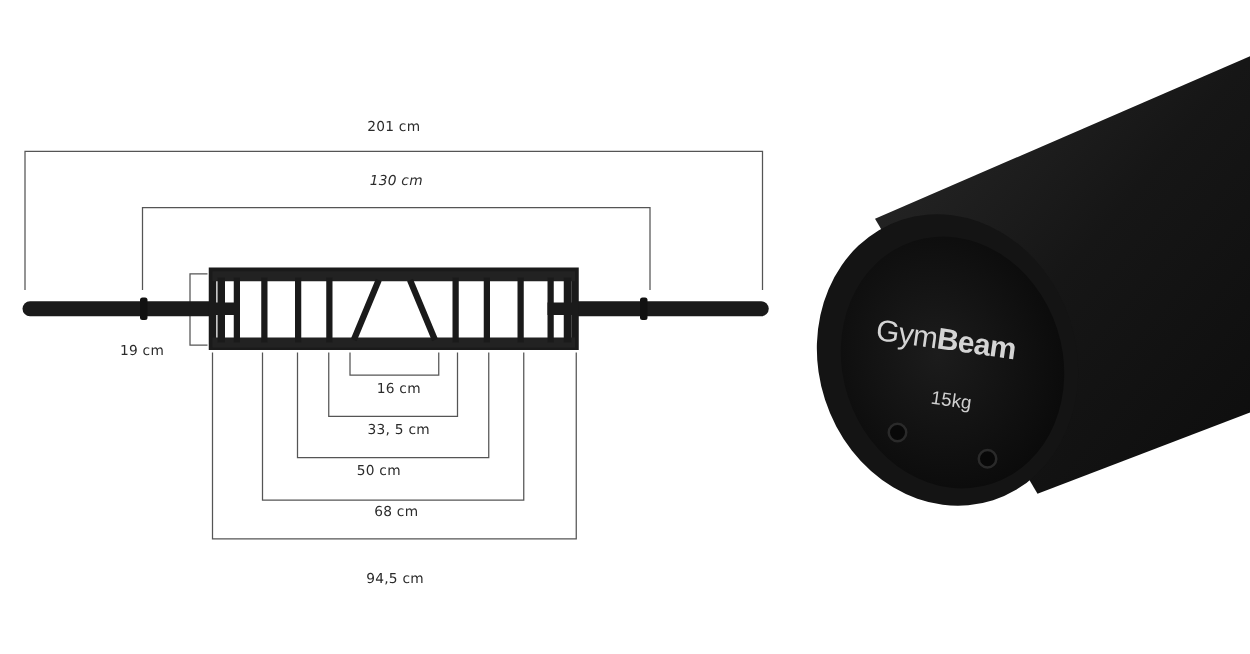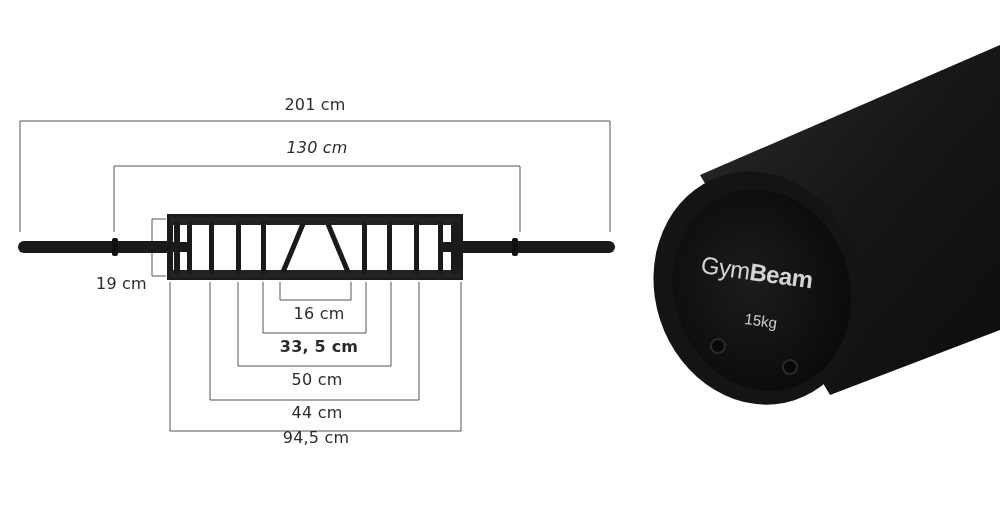--- a/index.html
+++ b/index.html
@@ -1,17 +1,17 @@
 <!DOCTYPE html>
 <html><head>
 <meta charset="utf-8">
 <style>
   html,body{margin:0;padding:0;background:#ffffff;}
   body{width:1000px;height:523px;position:relative;overflow:hidden;font-family:"DejaVu Sans","Liberation Sans",sans-serif;}
-  .lbl{position:absolute;font-size:16px;color:#2b2b2b;letter-spacing:0.2px;white-space:nowrap;}
+  .lbl{position:absolute;font-size:11px;color:#2b2b2b;letter-spacing:0.2px;white-space:nowrap;}
   .c{transform:translateX(-50%);}
   svg{position:absolute;left:0;top:0;}
   .brand{position:absolute;left:703px;top:251px;transform:rotate(8deg);transform-origin:left top;color:#d4d4d4;font-family:"Liberation Sans",sans-serif;font-size:24px;letter-spacing:-0.5px;white-space:nowrap;}
   .brand b{font-weight:bold;}
   .weight{position:absolute;left:746px;top:310px;transform:rotate(8deg);transform-origin:left top;color:#cfcfcf;font-family:"Liberation Sans",sans-serif;font-size:15px;white-space:nowrap;}
 </style>
 </head>
 <body>
 
 <svg width="1000" height="523" viewBox="0 0 1000 523">
@@ -72,19 +72,19 @@
     <ellipse cx="762" cy="290" rx="88" ry="102" transform="rotate(-18 762 290)" fill="url(#cap)"></ellipse>
     <circle cx="718" cy="346" r="7" fill="#080808" stroke="#2a2a2a" stroke-width="2"></circle>
     <circle cx="790" cy="367" r="7" fill="#080808" stroke="#2a2a2a" stroke-width="2"></circle>
   </g>
 </svg>
 
 <div class="lbl c" style="left:315px;top:95px;">201 cm</div>
 <div class="lbl c" style="left:317px;top:138px;font-style:italic;">130 cm</div>
 <div class="lbl" style="left:96px;top:258px;margin-top:16px;">19 cm</div>
 <div class="lbl c" style="left:319px;top:304px;">16 cm</div>
-<div class="lbl c" style="left:319px;top:337px;font-weight:bold;">33, 5 cm</div>
-<div class="lbl c" style="left:317px;top:370px;">50 cm</div>
-<div class="lbl c" style="left:317px;top:403px;">44 cm</div>
-<div class="lbl c" style="left:316px;top:428px;">94,5 cm</div>
+<div class="lbl c" style="left:319px;top:337px;">33, 5 cm</div>
+<div class="lbl c" style="left:303px;top:370px;">50 cm</div>
+<div class="lbl c" style="left:317px;top:403px;">68 cm</div>
+<div class="lbl c" style="left:316px;top:456px;">94,5 cm</div>
 
 <div class="brand"><span>Gym</span><b>Beam</b></div>
 <div class="weight">15kg</div>
 
 </body></html>

